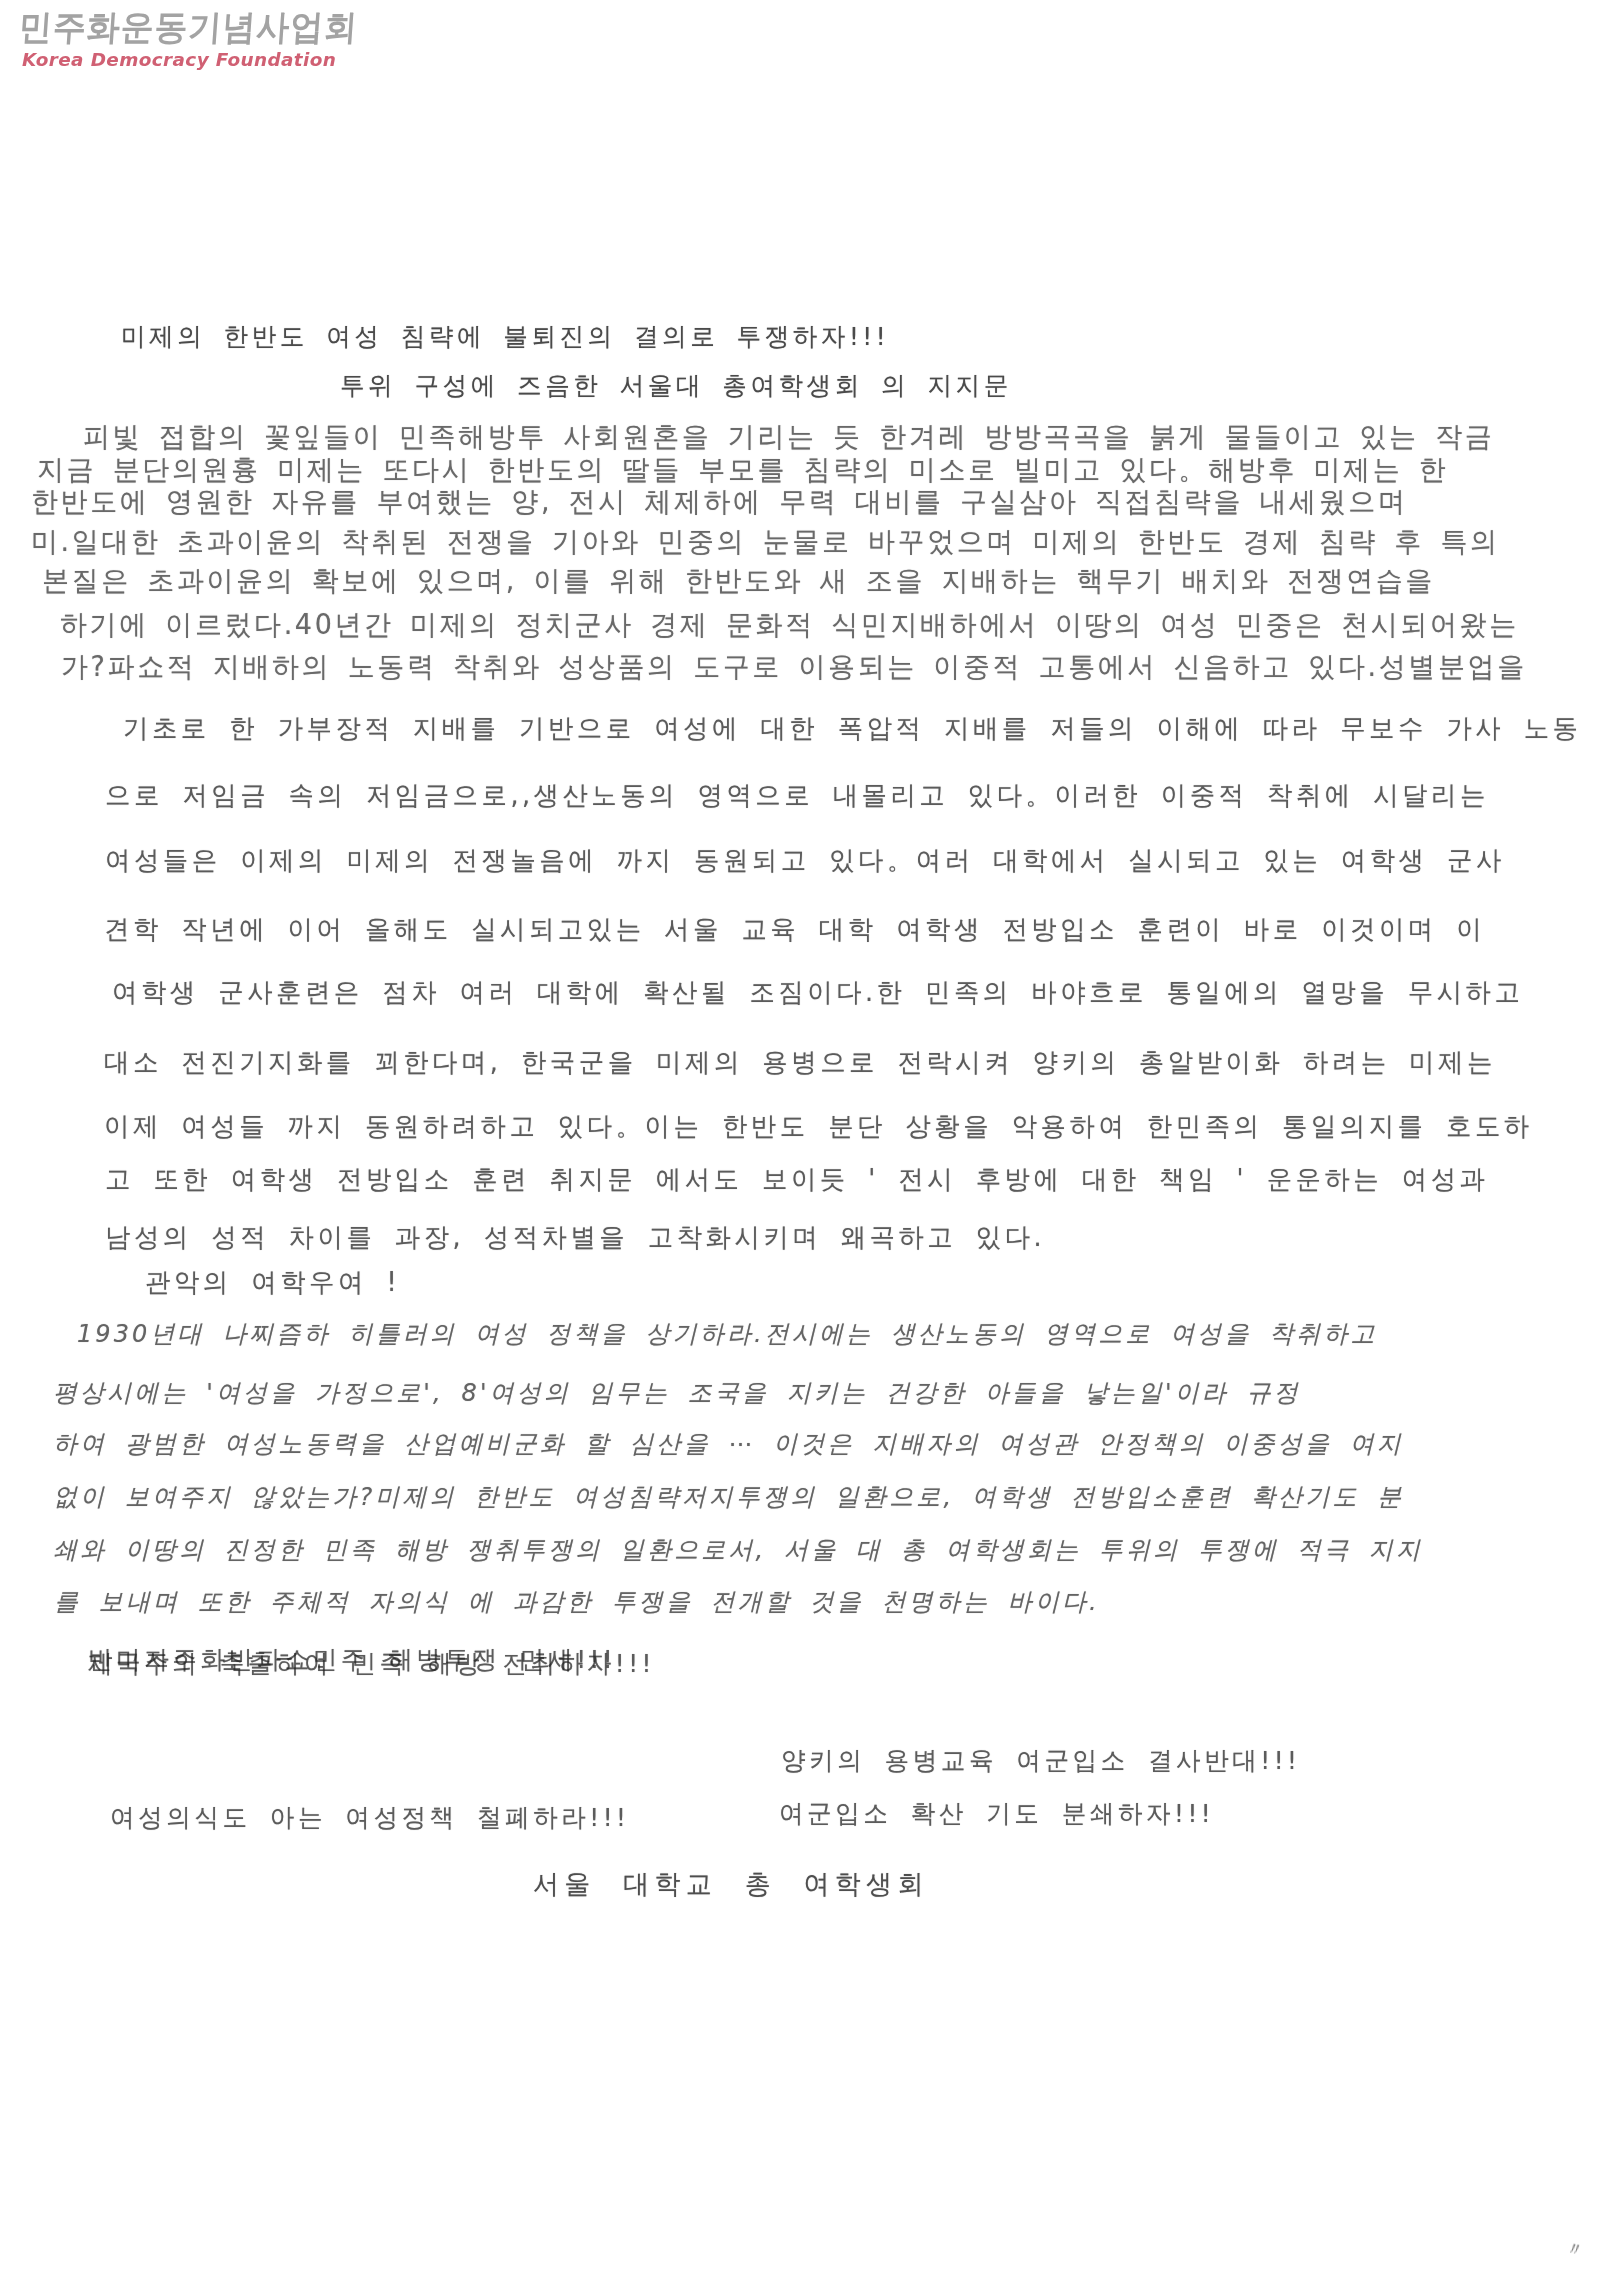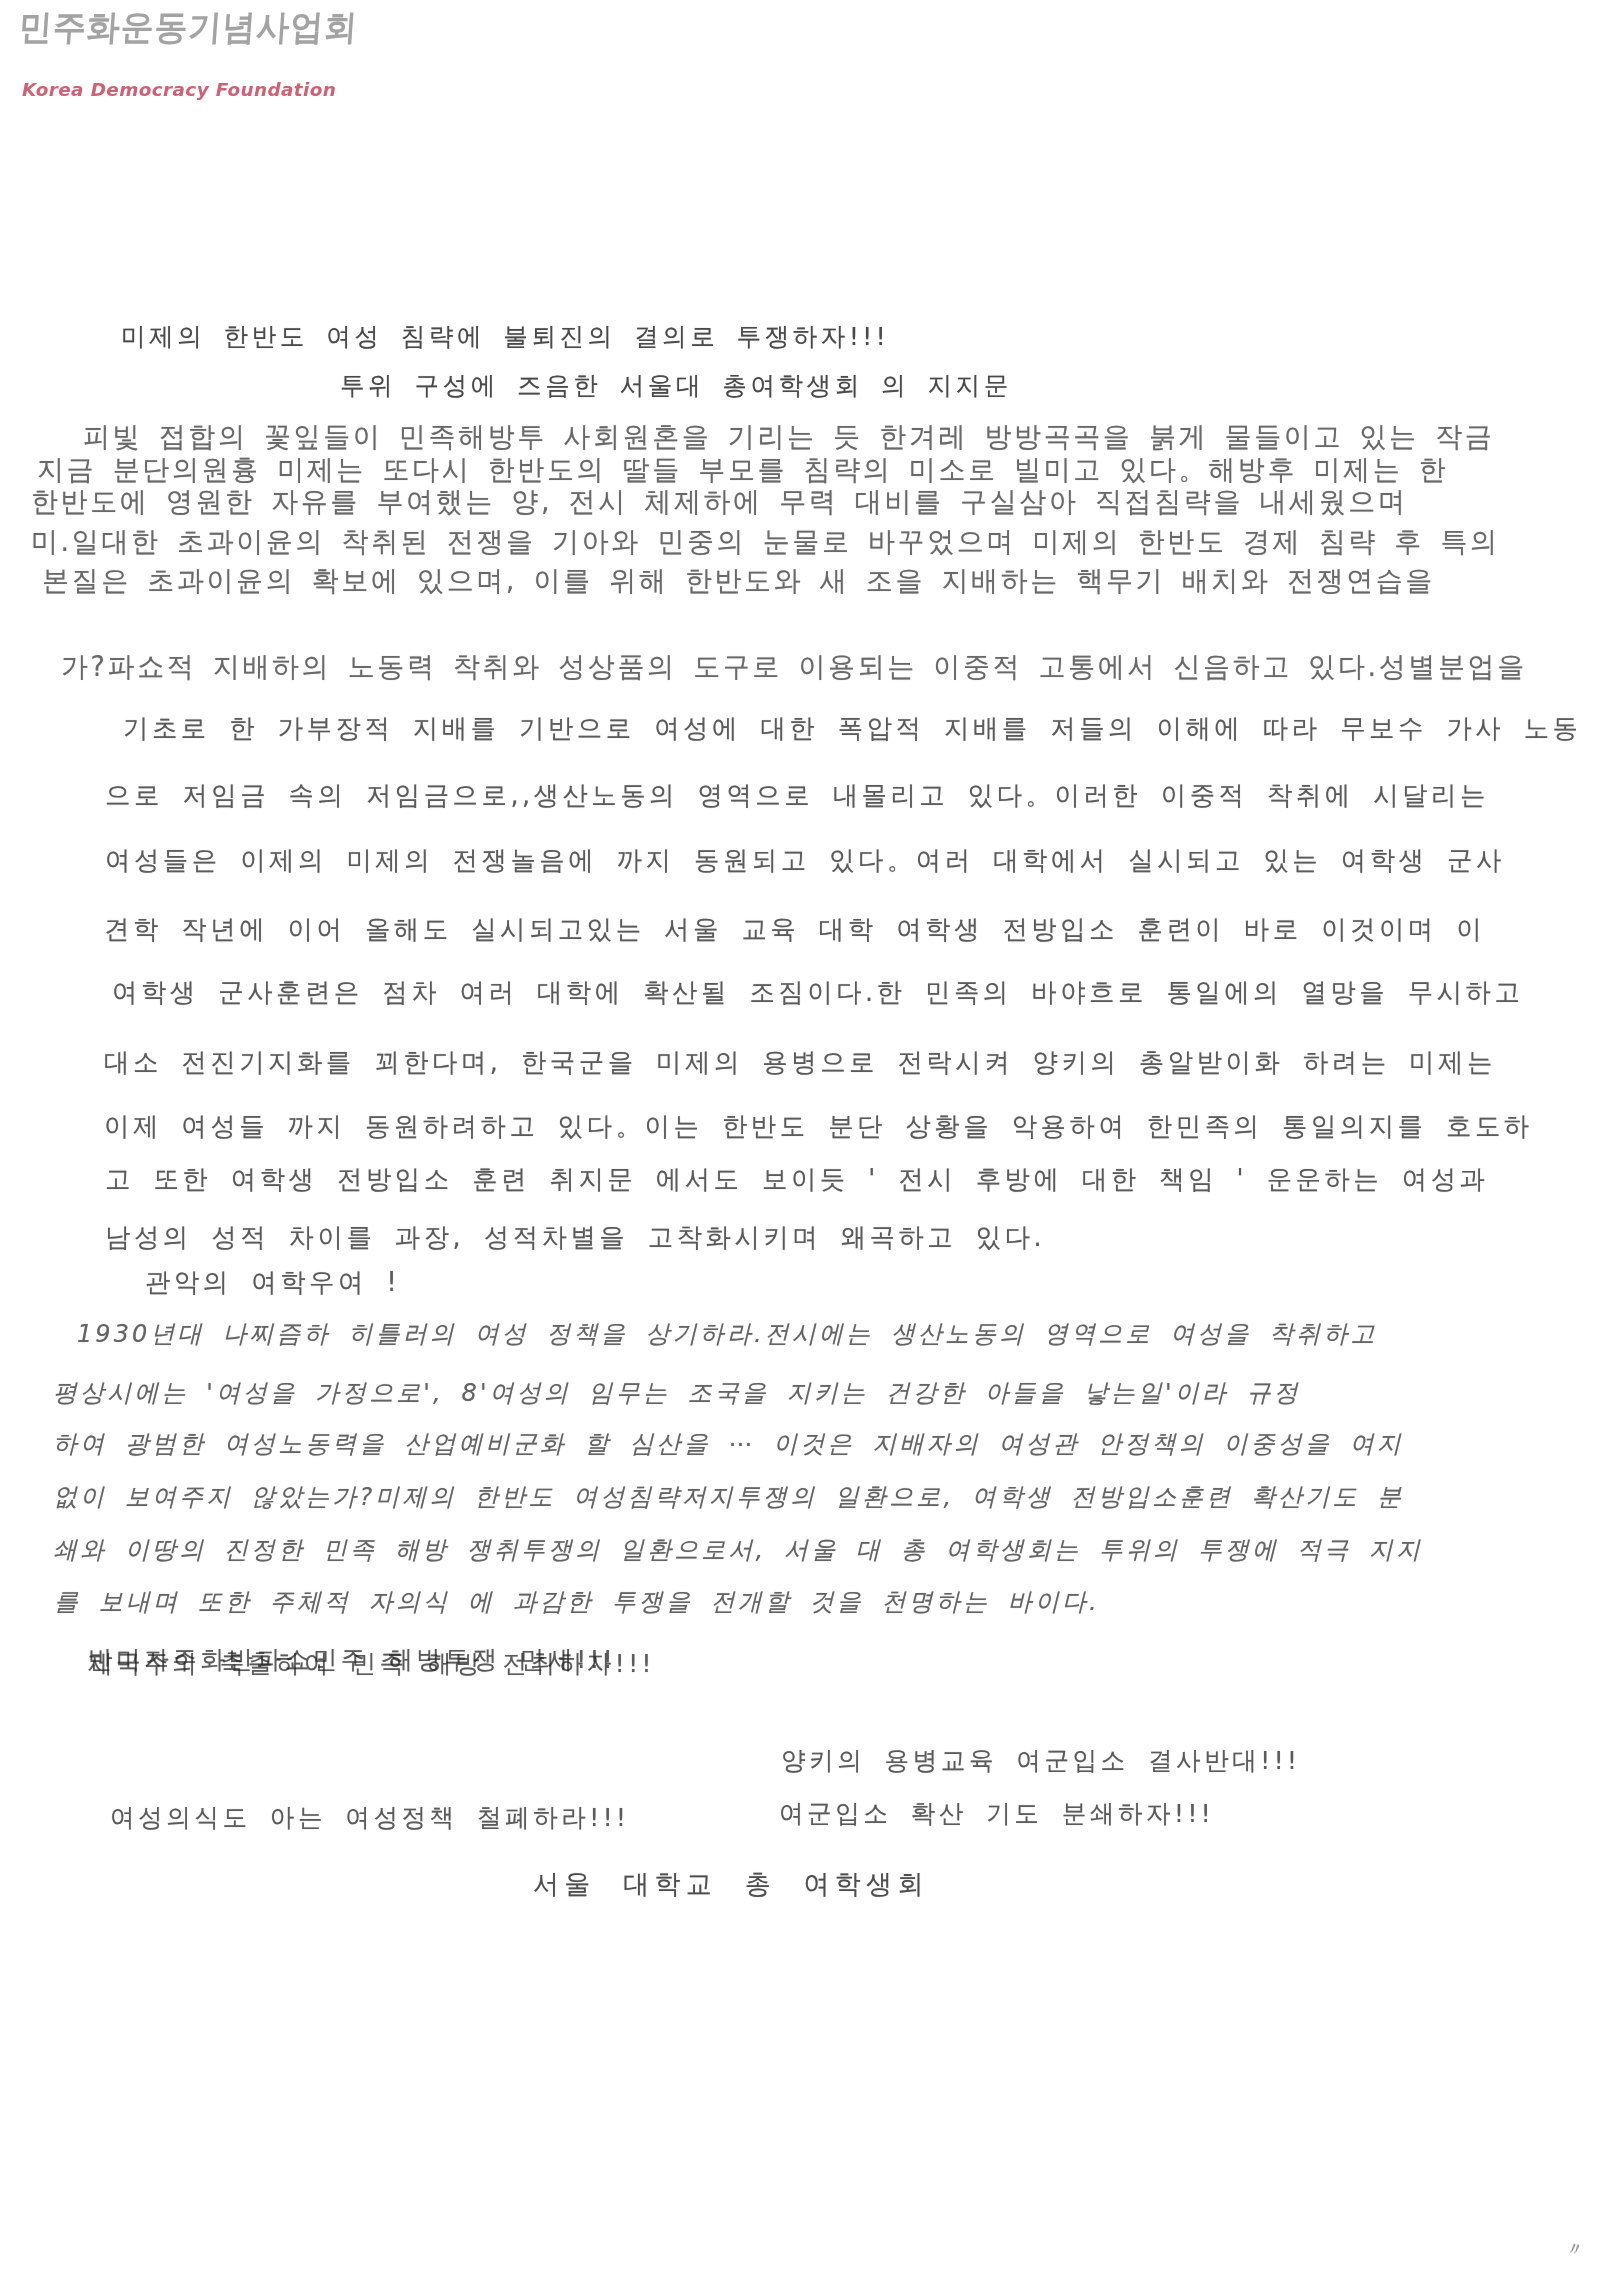--- a/index.html
+++ b/index.html
@@ -13,21 +13,21 @@
   
   .logo-kr{
     position:absolute;left:19.3px;top:5.3px;
     font-size:33px;font-weight:bold;color:#a3a3a3;
     letter-spacing:0.9px;transform:skewX(-4deg) scaleY(1.05);
     white-space:nowrap;
   }
   .logo-en{
     position:absolute;left:22px;top:49px;
     font-size:18.4px;font-weight:bold;font-style:italic;color:#d06073;
-    letter-spacing:0.4px;white-space:nowrap;margin-top:30px;
+    letter-spacing:0.4px;white-space:nowrap;
   }
   
   .tw{
     position:absolute;
     color:#232323;
     white-space:nowrap;
     text-shadow:0 0 0.9px rgba(30,30,30,.55);
     filter:blur(0.3px);
     transform:scaleY(1.03);
   }
@@ -53,20 +53,21 @@
   <div class="logo-en">Korea Democracy Foundation</div>
 
   <div class="tw t-title" style="left:121px;top:320px;">미제의 한반도 여성 침략에 불퇴진의 결의로 투쟁하자!!!</div>
   <div class="tw t-title" style="left:340px;top:369px;">투위 구성에 즈음한 서울대 총여학생회 의 지지문</div>
 
   <div class="tw t-p1" style="left:83px;top:419px;">피빛 접합의 꽃잎들이 민족해방투 사회원혼을 기리는 듯 한겨레 방방곡곡을 붉게 물들이고 있는 작금</div>
   <div class="tw t-p1" style="left:37px;top:452px;">지금 분단의원흉 미제는 또다시 한반도의 딸들 부모를 침략의 미소로 빌미고 있다。해방후  미제는 한</div>
   <div class="tw t-p1" style="left:31px;top:484px;">한반도에 영원한 자유를 부여했는 양, 전시 체제하에 무력 대비를 구실삼아 직접침략을 내세웠으며</div>
   <div class="tw t-p1" style="left:31px;top:524px;">미.일대한 초과이윤의 착취된 전쟁을 기아와 민중의 눈물로 바꾸었으며 미제의 한반도 경제 침략 후 특의</div>
   <div class="tw t-p1" style="left:42px;top:563px;">본질은 초과이윤의 확보에 있으며, 이를 위해 한반도와 새 조을 지배하는 핵무기 배치와 전쟁연습을</div>
+  <div class="tw t-p1" style="left:60px;top:607px;">하기에 이르렀다.40년간 미제의 정치군사 경제 문화적 식민지배하에서 이땅의 여성 민중은 천시되어왔는</div>
   <div class="tw t-p1" style="left:61px;top:649px;">가?파쇼적 지배하의 노동력 착취와 성상품의 도구로 이용되는 이중적 고통에서 신음하고 있다.성별분업을</div>
 
   <div class="tw t-p2" style="left:123px;top:712px;">기초로 한 가부장적 지배를 기반으로 여성에 대한 폭압적 지배를 저들의 이해에 따라 무보수 가사 노동</div>
   <div class="tw t-p2" style="left:105px;top:779px;">으로 저임금 속의 저임금으로,,생산노동의 영역으로 내몰리고 있다。이러한 이중적 착취에 시달리는</div>
   <div class="tw t-p2" style="left:105px;top:844px;">여성들은 이제의 미제의 전쟁놀음에 까지 동원되고 있다。여러 대학에서 실시되고 있는 여학생 군사</div>
   <div class="tw t-p2" style="left:104px;top:913px;">견학 작년에 이어 올해도 실시되고있는 서울 교육 대학 여학생 전방입소 훈련이 바로 이것이며 이</div>
   <div class="tw t-p2" style="left:112px;top:976px;">여학생 군사훈련은 점차 여러 대학에 확산될 조짐이다.한 민족의 바야흐로 통일에의 열망을 무시하고</div>
   <div class="tw t-p2" style="left:104px;top:1046px;">대소 전진기지화를 꾀한다며, 한국군을 미제의 용병으로 전락시켜 양키의 총알받이화 하려는 미제는</div>
   <div class="tw t-p2" style="left:104px;top:1110px;">이제 여성들 까지 동원하려하고 있다。이는 한반도 분단 상황을 악용하여 한민족의 통일의지를 호도하</div>
   <div class="tw t-p2" style="left:105px;top:1163px;">고 또한 여학생 전방입소 훈련 취지문 에서도 보이듯 ' 전시 후방에 대한 책임 ' 운운하는 여성과</div>

